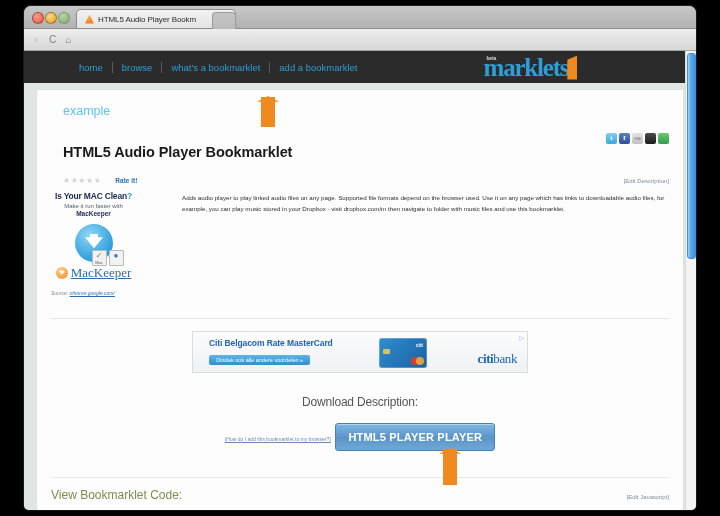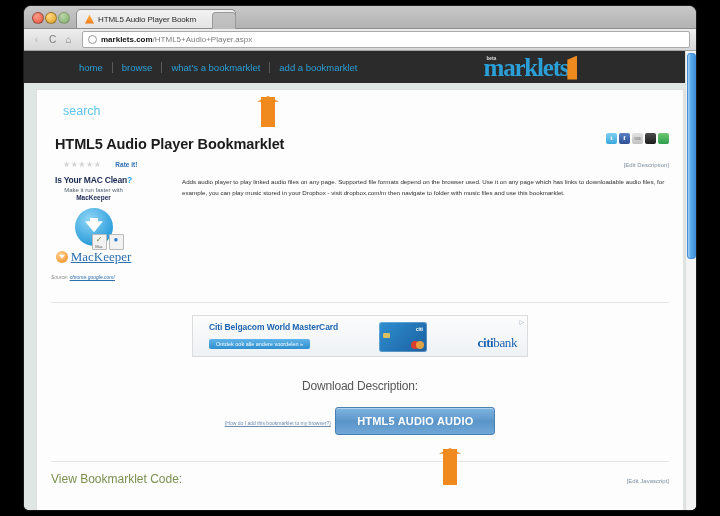--- a/index.html
+++ b/index.html
@@ -170,21 +170,21 @@
     text-decoration: none;
   }
 
   
   #titlerow {
     display: flex; align-items: flex-start; justify-content: space-between;
     padding: 14px 14px 0 14px;
   }
   #pagetitle {
     font-size: 14.5px; font-weight: bold; color: #1b1b1b;
-    margin: 4px; letter-spacing: -0.1px;
+    margin: 12px; letter-spacing: -0.1px;
   }
   #social { display: flex; gap: 2px; margin-top: 1px; }
   .sicon {
     width: 11px; height: 11px; border-radius: 2px;
     display: inline-block; position: relative;
     font-size: 7px; line-height: 11px; text-align: center;
     color: #fff; font-weight: bold;
     font-family: "Liberation Serif", serif;
   }
   .sicon.tw  { background: linear-gradient(#7fd0f2, #3aa7dc); }
@@ -441,25 +441,20 @@
       <span class="tabtitle">HTML5 Audio Player Bookm</span>
       <span class="tabclose">×</span>
     </div>
     <div id="tab-new"></div>
   </div>
 
   <div id="toolbar">
     <span class="navbtn dim">‹</span>
     <span class="navbtn">C</span>
     <span class="navbtn">⌂</span>
-    <div id="omnibox">
-      <span class="lock"></span>
-      <span class="host">marklets.com</span>
-      <span class="path">/HTML5+Audio+Player.aspx</span>
-    </div>
   </div>
 
   <div id="viewport">
 
     <div class="arrow" id="arrow1"></div>
 
     <div id="siteheader">
       <div id="nav">
         <a href="#">home</a>
         <span class="sep"></span>
@@ -472,21 +467,21 @@
       <div id="logo">
         <span class="beta">beta</span>
         <span class="word">marklets</span>
         <span class="flag"></span>
       </div>
     </div>
 
     <div id="pagebody">
 
       <div id="searchrow">
-        <a id="searchbtn" href="#">search</a>
+        <a id="searchbtn" href="#">example</a>
       </div>
 
       <div id="titlerow">
         <h1 id="pagetitle">HTML5 Audio Player Bookmarklet</h1>
         <div id="social">
           <span class="sicon tw">t</span>
           <span class="sicon fb">f</span>
           <span class="sicon gr">su</span>
           <span class="sicon dl"></span>
           <span class="sicon gn"></span>
@@ -533,42 +528,42 @@
           </div>
         </div>
 
         <div id="desc">Adds audio player to play linked audio files on any page. Supported file formats depend on the browser used. Use it on any page which has links to downloadable audio files, for example, you can play music stored in your Dropbox - visit dropbox.com/m then navigate to folder with music files and use this bookmarklet.</div>
       </div>
 
       <div id="divider"></div>
 
       <div id="banner">
         <div id="bannerleft">
-          <div id="bannertitle">Citi Belgacom World MasterCard</div>
+          <div id="bannertitle">Citi Belgacom Rate MasterCard</div>
           <span id="bannercta">Ontdek ook alle andere voordelen »</span>
         </div>
         <div id="bannercard">
           <span class="citi">citi</span>
           <span class="chip"></span>
           <span class="mc">
               <i class="r"></i>
               <i class="y"></i>
             </span>
         </div>
         <div id="bannerlogo">
           <b>citi</b><span>bank</span>
         </div>
         <span id="bannerad-mark">▷</span>
       </div>
 
       <div id="dlsection">
         <div id="dlheading">Download Description:</div>
         <a id="dlsub" href="#">(How do I add this bookmarklet to my browser?)</a>
         <div id="dlbuttonwrap">
-          <a id="dlbutton" href="#">HTML5 AUDIO AUDIO</a>
+          <a id="dlbutton" href="#">HTML5 PLAYER PLAYER</a>
         </div>
       </div>
 
       <div id="bottomdivider"></div>
 
       <div id="coderow">
         <span id="codelabel">View Bookmarklet Code:</span>
         <a id="editjs" href="#">[Edit Javascript]</a>
       </div>
 

